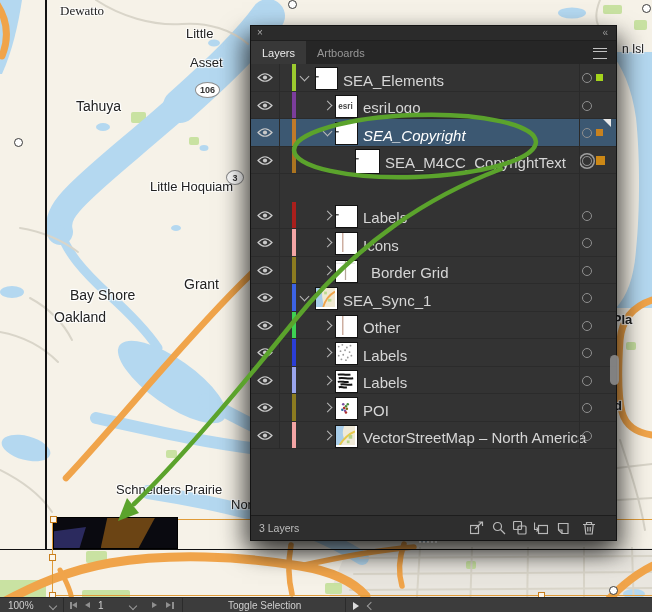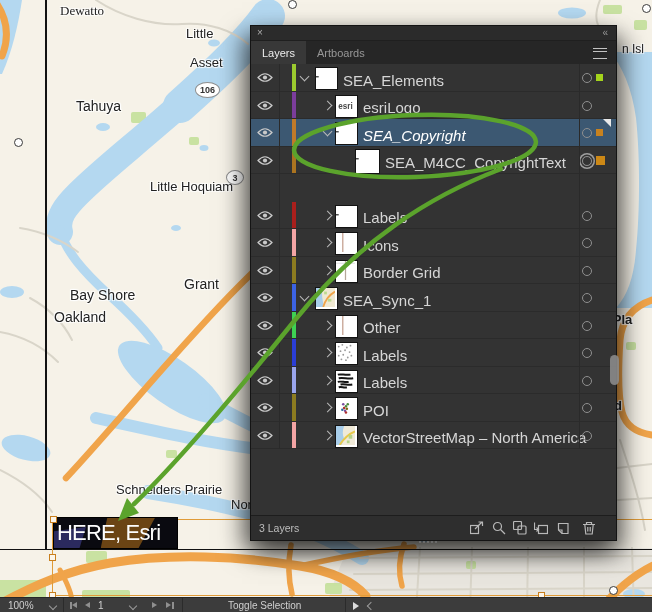--- a/index.html
+++ b/index.html
@@ -195,21 +195,20 @@
   <div class="sel" style="left:52px;top:519px;width:1.2px;height:77px;"></div>
   <div class="sel" style="left:52px;top:595px;width:600px;height:1.2px;"></div>
   <div class="anchor" style="left:50px;top:516px;"></div>
   <div class="anchor" style="left:49px;top:554px;"></div>
   <div class="anchor" style="left:49px;top:592px;"></div>
   <div class="anchor" style="left:538px;top:592px;"></div>
 
   <div class="attr">
     <div class="patch-navy"></div>
     <div class="patch-brown"></div>
-    <div class="attr-text">HERE, Esri</div>
   </div>
 
   <div class="panel">
     <div class="pheader">
       <span class="close">×</span>
       <span class="collapse">«</span>
     </div>
     <div class="ptabs" id="tabs">
       <div class="tab active">Layers</div>
         <div class="tab">Artboards</div>
@@ -331,21 +330,21 @@
             </svg>
           </span>
           <span class="cbar" style="background:#8c7b20"></span>
           <span class="chev right" style="left:73px"></span>
           <span class="thumb" style="left:84px;width:21px;height:21px;top:3px">
             <svg width="19" height="19" viewBox="0 0 21 21" xmlns="http://www.w3.org/2000/svg">
               <line x1="10.5" y1="0" x2="10.5" y2="21" stroke="#b5a79a" stroke-width="1.4"></line>
               <line x1="0" y1="2.5" x2="21" y2="2.5" stroke="#ddd"></line>
             </svg>
           </span>
-          <span class="lname" style="left:112px">Border Grid</span>
+          <span class="lname" style="left:120px">Border Grid</span>
           <span class="target"></span>
         </div>
         <div class="lrow" style="top: 220px;">
           <span class="eyec">
             <svg width="16" height="11" viewBox="0 0 16 11">
               <path d="M1,5.5 Q8,-2 15,5.5 Q8,13 1,5.5 Z" fill="none" stroke="#c9c9c9" stroke-width="1.2"></path>
               <circle cx="8" cy="5.5" r="2.1" fill="#c9c9c9"></circle>
             </svg>
           </span>
           <span class="cbar" style="background:#3c63e4"></span>

